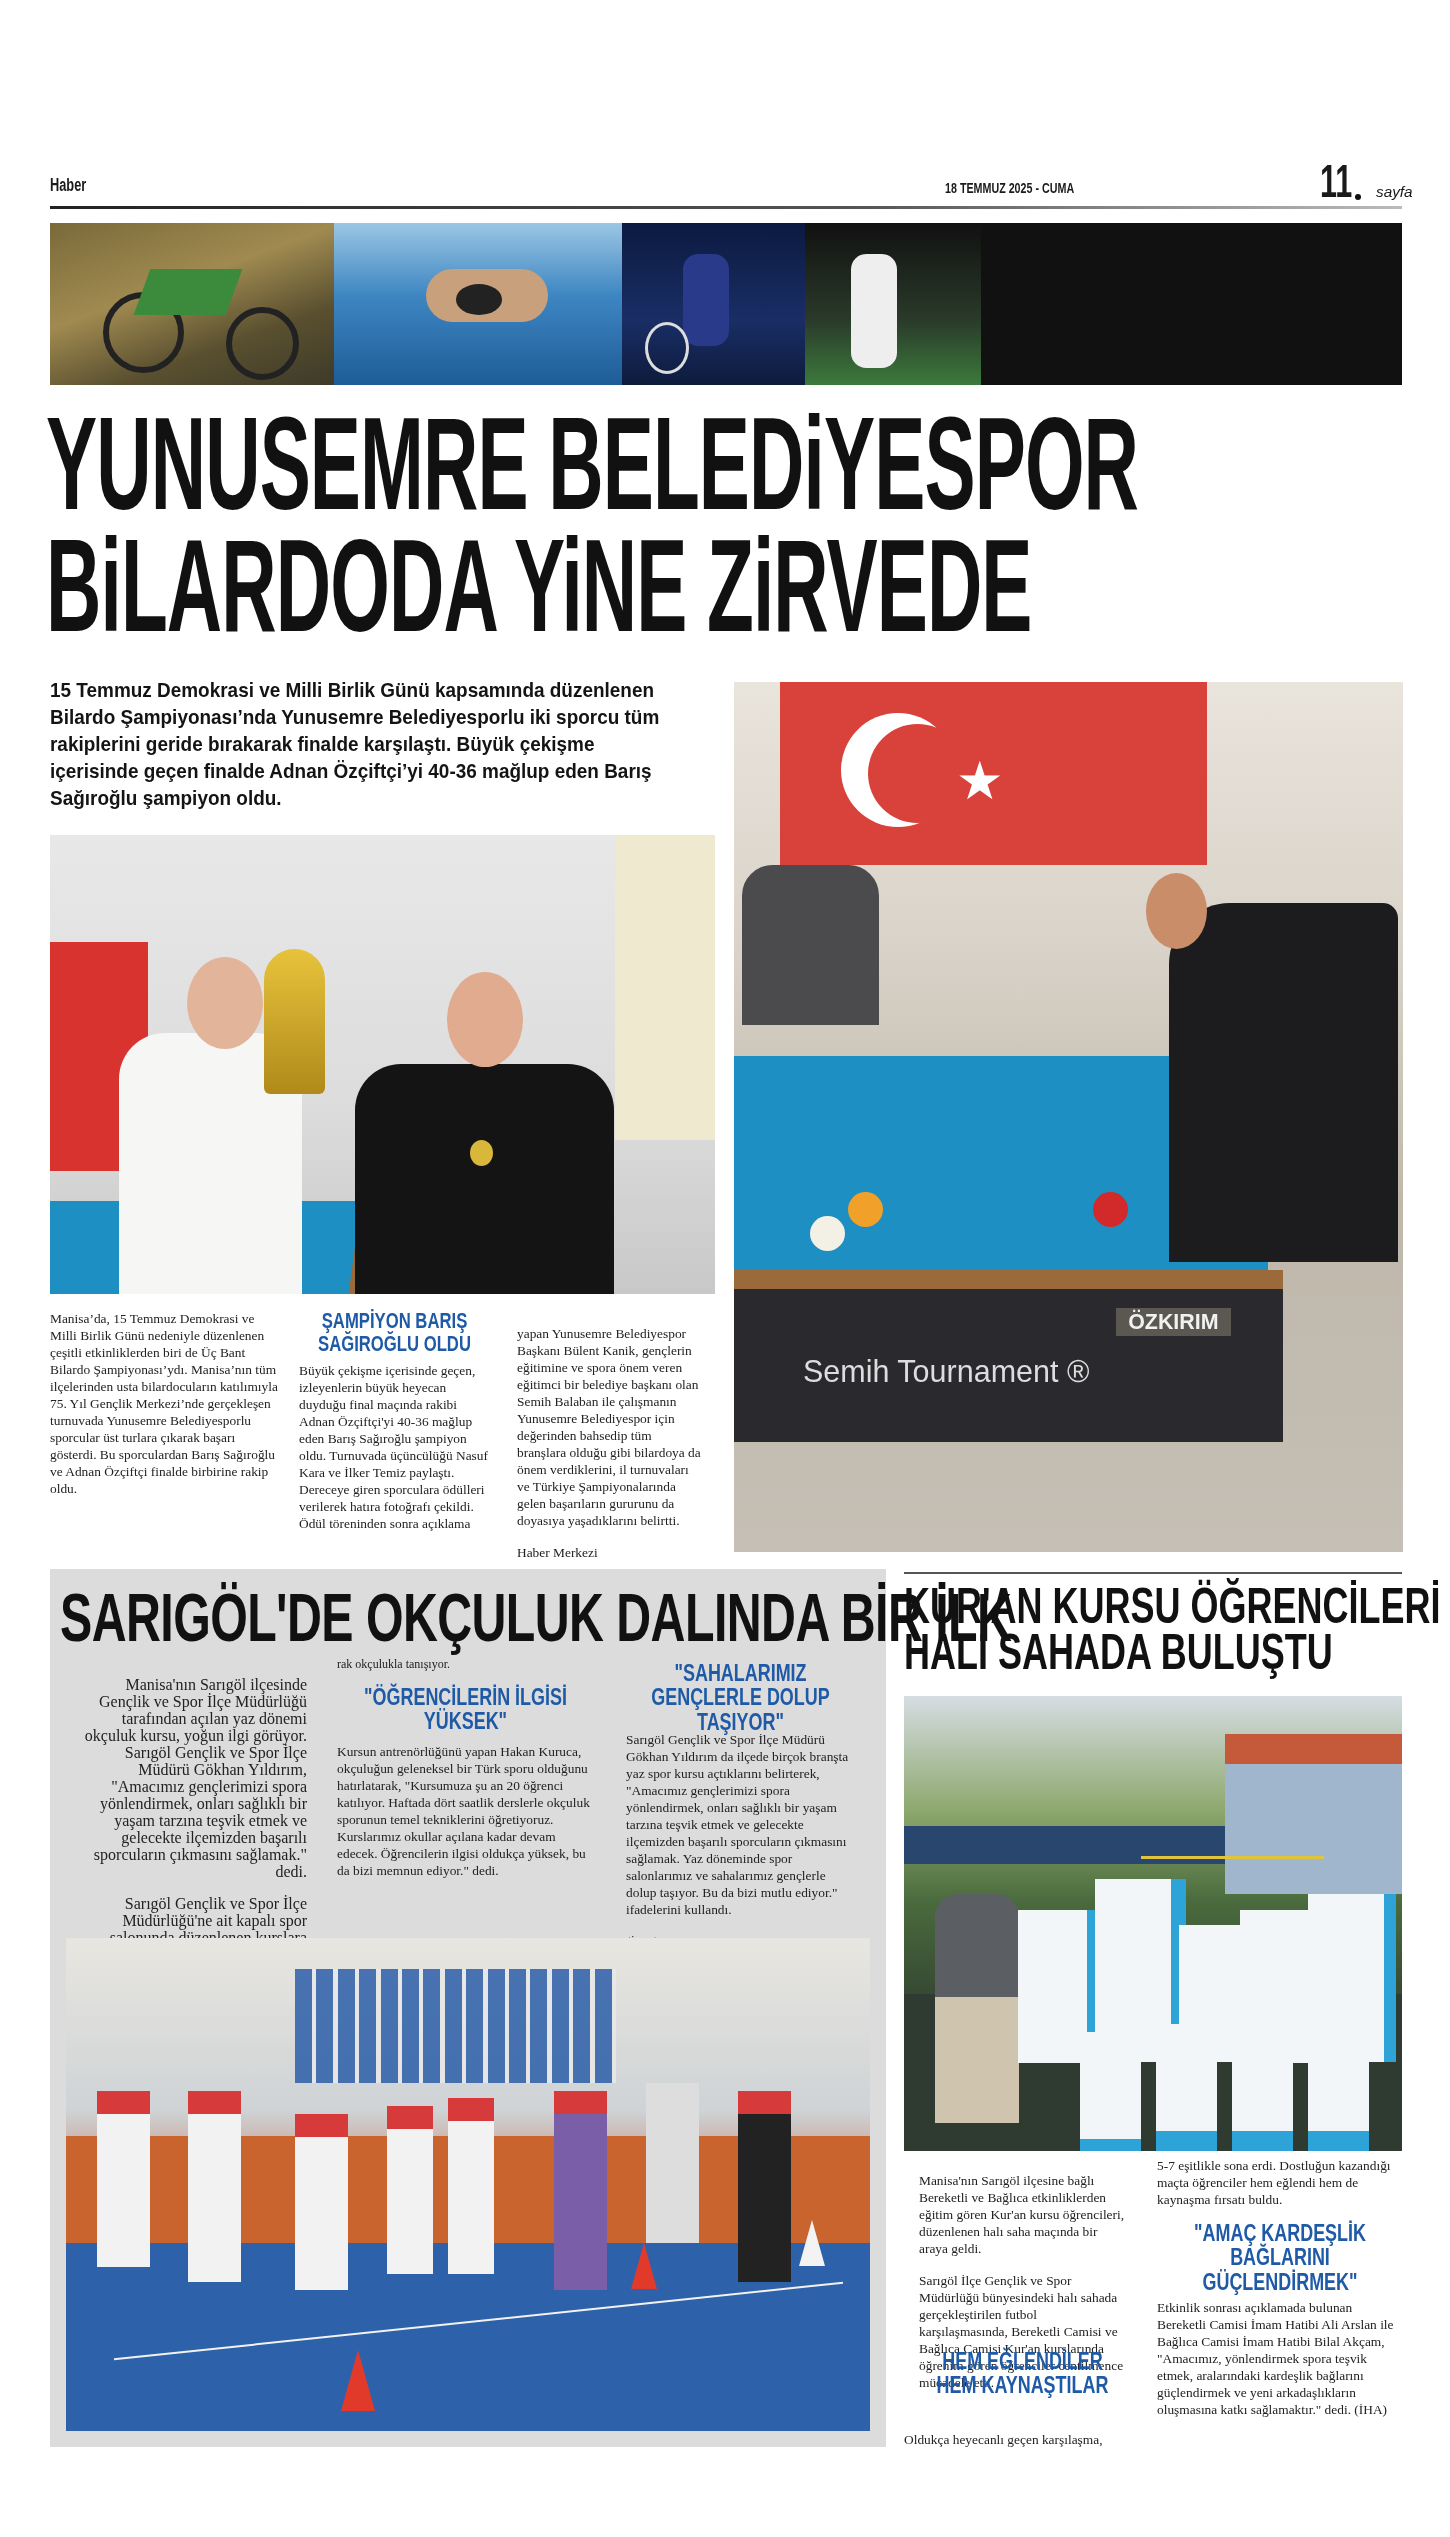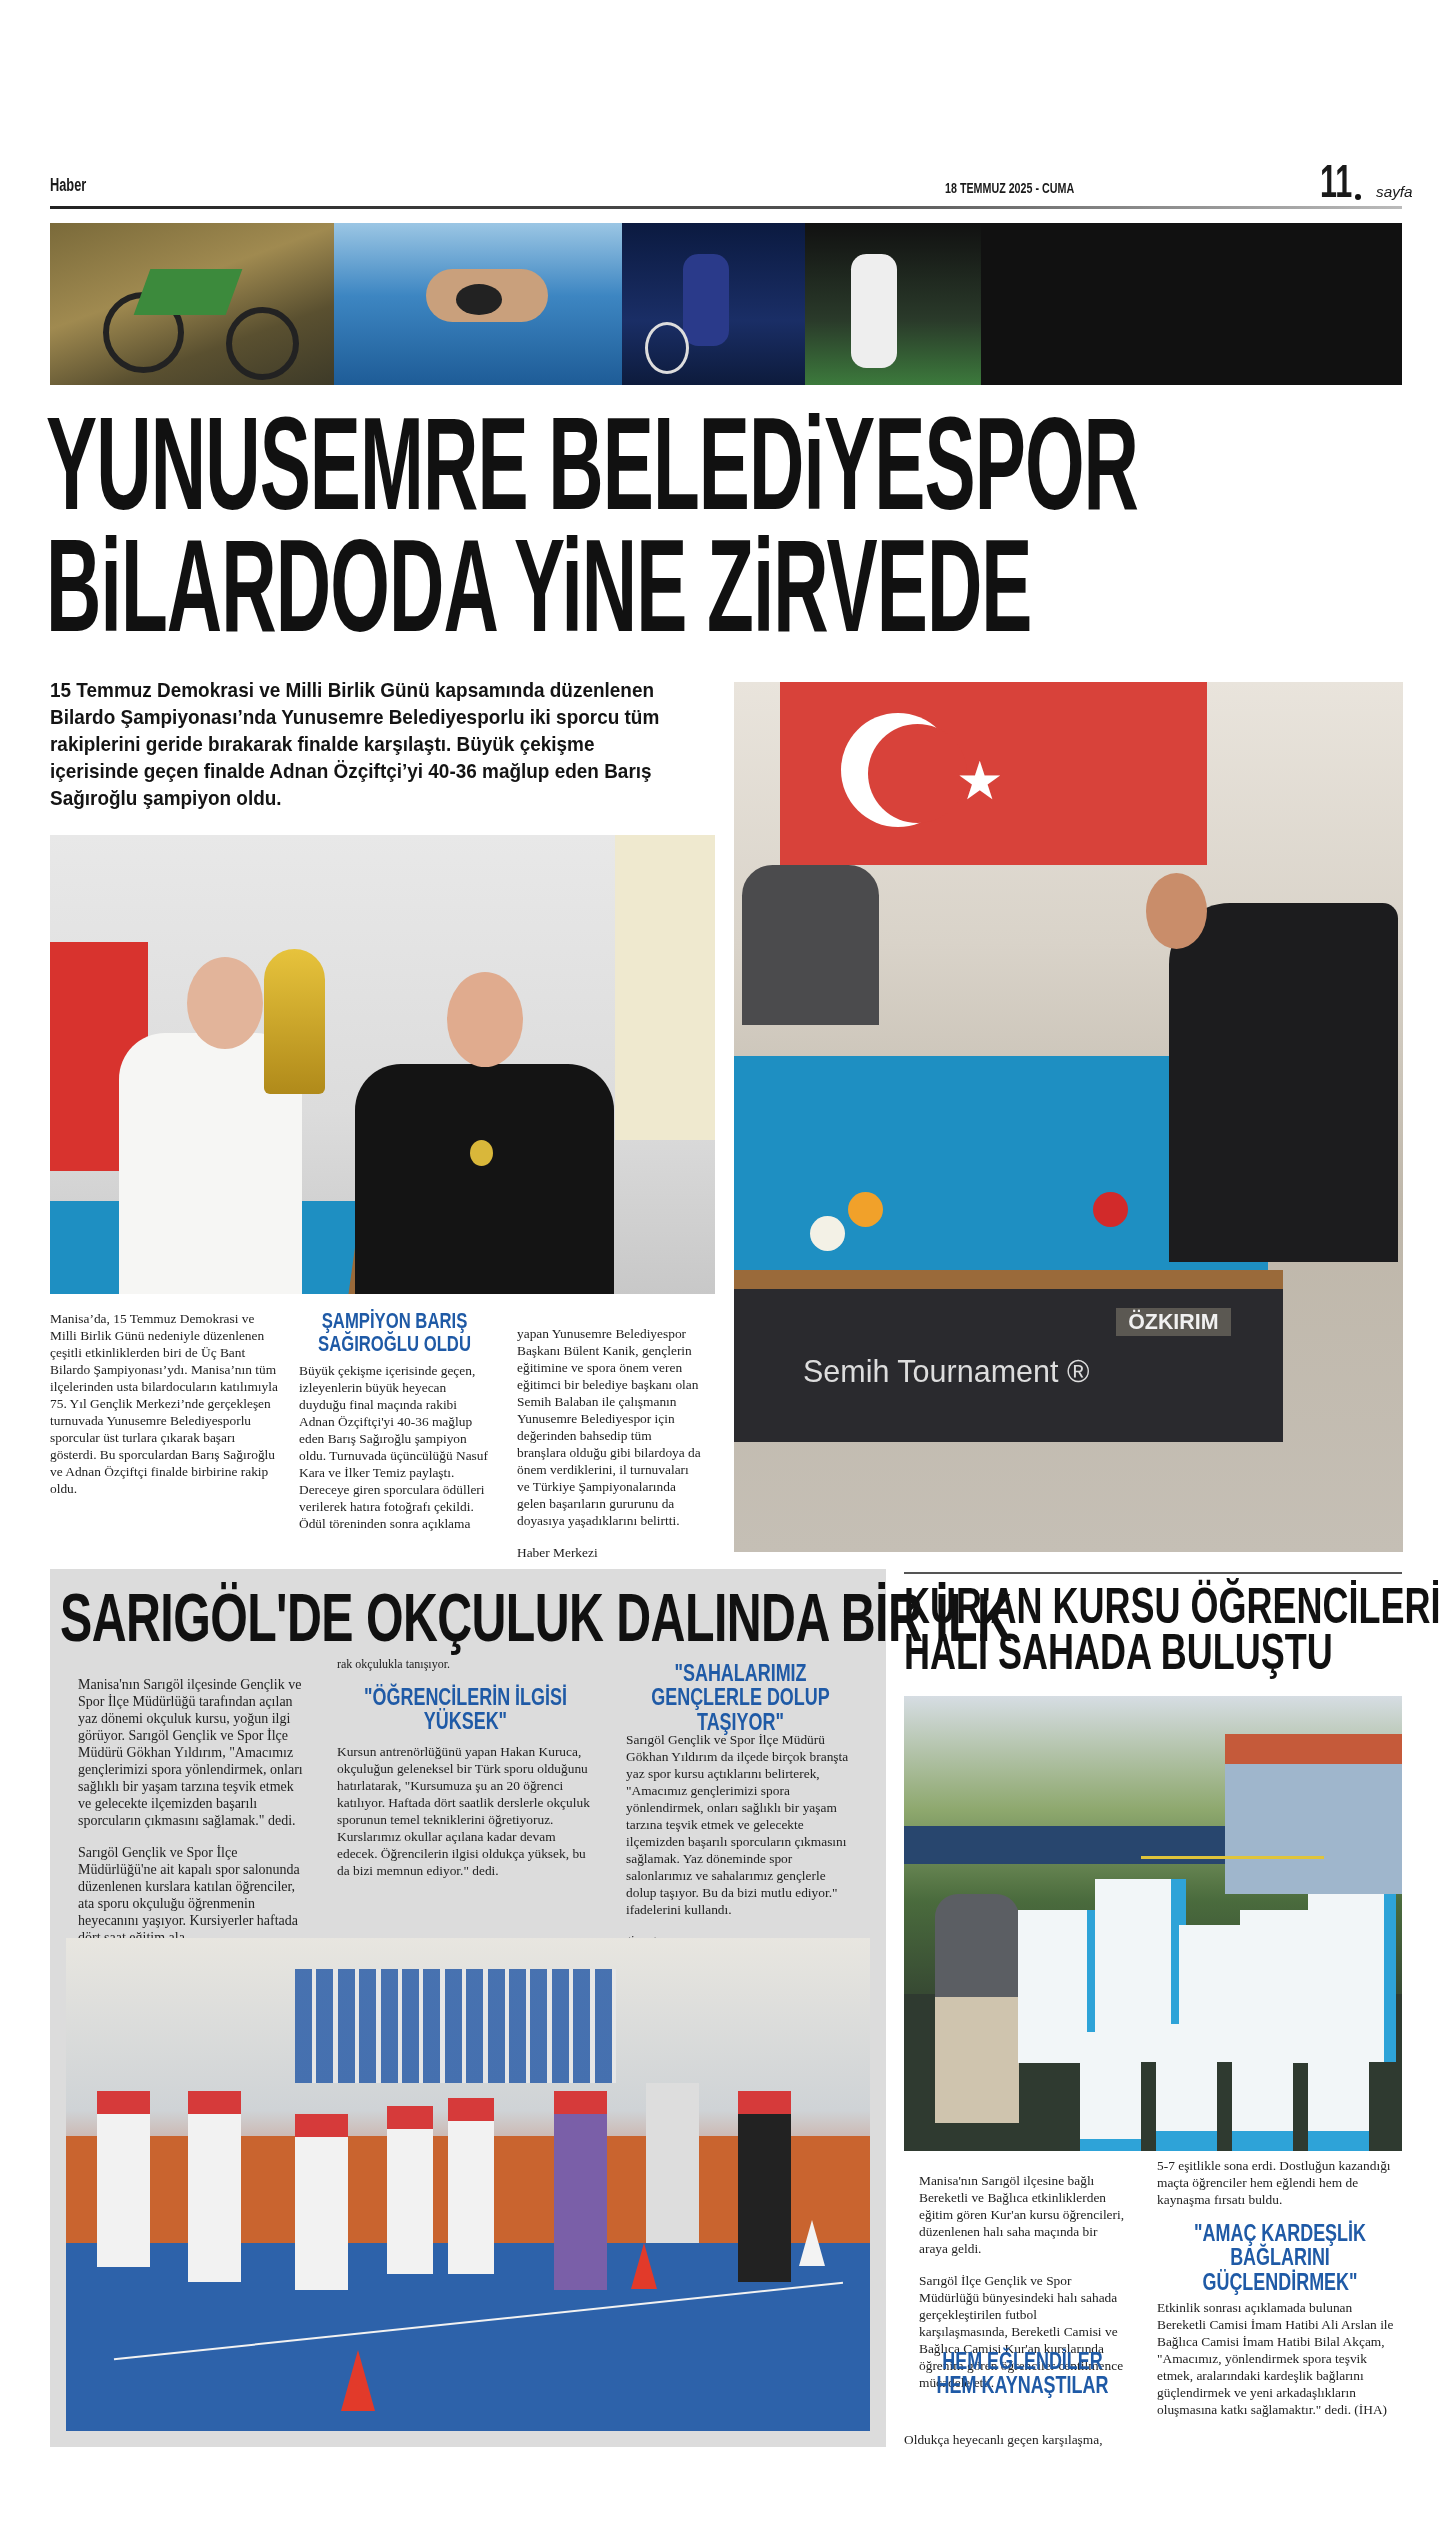--- a/index.html
+++ b/index.html
@@ -46,21 +46,21 @@
   .c1 { left:50px; top:1310px; width:229px; }
   .c2 { left:299px; top:1362px; width:192px; }
   .c3 { left:502px; top:1310px; width:214px; }
 
   .subhead { font-family:"Liberation Sans", sans-serif; font-weight:bold; color:#1f5aa6; text-align:center; transform:scaleX(0.78); transform-origin:center; }
   .sh1 { left:284px; top:1310px; width:221px; font-size:21.4px; line-height:23px; }
 
   
   .graybox { left:50px; top:1569px; width:836px; height:878px; background:#dcdcdc; }
   .sec2-head { left:60px; top:1583px; font-family:"Liberation Sans", sans-serif; font-weight:bold; font-size:69px; line-height:69px; color:#111; transform:scaleX(0.7); transform-origin:left; white-space:nowrap; letter-spacing:-0.8px; }
-  .s2c1 { left:63px; top:1661px; width:259px; font-size:14px; line-height:17px; }
+  .s2c1 { left:63px; top:1661px; width:259px; font-size:16px; line-height:17px;text-align:right; }
   .s2c2 { left:337px; top:1656px; width:259px; font-size:12px; line-height:17px; }
   .s2c3 { left:611px; top:1716px; width:259px; font-size:13.4px; line-height:17px; }
   .sh2 { left:328px; top:1685px; width:275px; font-size:23px; line-height:24.4px; }
   .sh3 { left:603px; top:1661px; width:275px; font-size:23px; line-height:24.4px; }
 
   
   .rule3 { left:904px; top:1572px; width:498px; height:1.5px; background:#555; }
   .sec3-head { left:904px; top:1583px; font-family:"Liberation Sans", sans-serif; font-weight:bold; font-size:50px; line-height:46px; color:#111; transform:scaleX(0.72); transform-origin:left; white-space:nowrap; }
   .s3c1 { left:904px; top:2157px; width:237px; font-size:13.4px; line-height:17px; }
   .s3c2 { left:1157px; top:2157px; width:246px; font-size:13.4px; line-height:17px; }

